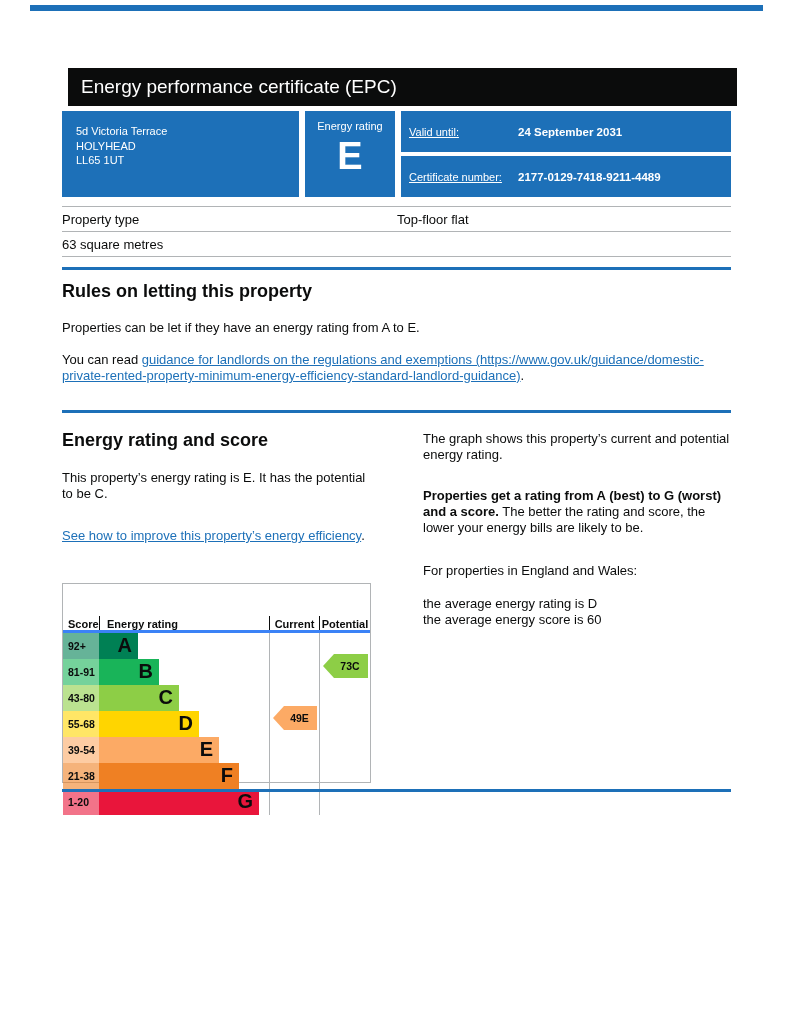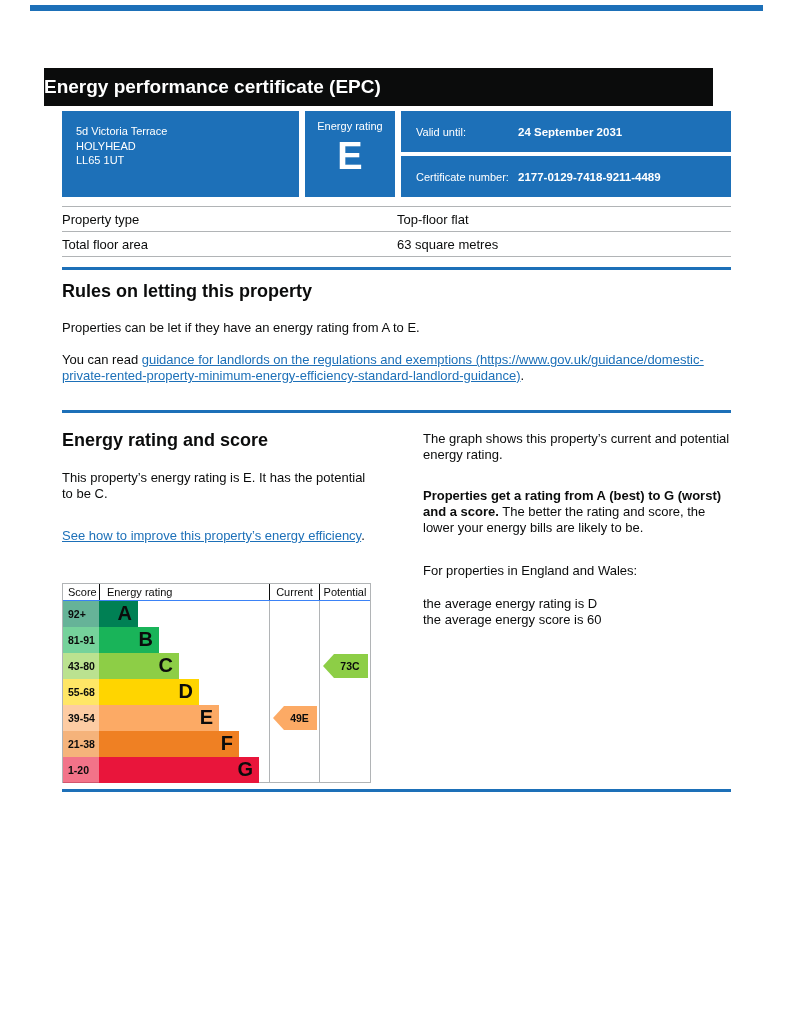--- a/index.html
+++ b/index.html
@@ -2,32 +2,32 @@
 <html><head>
 <meta charset="utf-8">
 <style>
   * { margin:0; padding:0; box-sizing:border-box; }
   html,body { background:#ffffff; }
   body { font-family:"Liberation Sans","DejaVu Sans",sans-serif; color:#0b0c0c; }
   .page { position:relative; width:793px; height:1024px; background:#ffffff; overflow:hidden; }
 
   .top-banner { position:absolute; left:30px; top:5px; width:733px; height:6px; background:#1d70b8; }
 
-  .masthead { position:absolute; left:44px; top:68px; width:669px; height:38px; background:#0b0c0c; color:#ffffff; font-size:19px; font-weight:bold; line-height:38px; }
+  .masthead { position:absolute; left:68px; top:68px; width:669px; height:38px; background:#0b0c0c; color:#ffffff; font-size:19px; font-weight:normal; line-height:38px; padding-left:13px; }
 
   
   .summary-row { position:absolute; left:62px; top:111px; width:669px; height:86px; display:flex; gap:6px; }
   .blue-box { background:#1d70b8; color:#ffffff; }
   .address-box { width:237px; padding:13px 14px; font-size:11px; line-height:14.5px; }
   .rating-box { width:90px; display:flex; flex-direction:column; align-items:center; padding-top:9px; }
   .rating-box .rating-label { font-size:11px; }
   .rating-box .rating-letter { font-size:38px; font-weight:bold; line-height:44px; margin-top:2px; }
   .validity-col { width:330px; display:flex; flex-direction:column; gap:4px; background:transparent; }
   .validity-row { flex:1; background:#1d70b8; color:#ffffff; display:flex; align-items:center; }
-  .validity-row .v-label { width:117px; padding-left:15px; font-size:11px; }
+  .validity-row .v-label { width:117px; padding-left:8px; font-size:11px;text-decoration:underline; }
   .validity-row .v-value { font-size:11.5px; font-weight:bold; }
 
   
   .property-table { position:absolute; left:62px; top:206px; width:669px; font-size:13px; }
   .pt-row { display:flex; border-top:1px solid #b1b4b6; padding:5px 0 4px 0; }
   .pt-row:last-child { border-bottom:1px solid #b1b4b6; }
   .pt-key { width:335px; }
   .pt-value { flex:1; }
 
   .blue-hr { position:absolute; left:62px; width:669px; height:3px; background:#1d70b8; }
@@ -46,21 +46,21 @@
   .rating-left-link { position:absolute; left:62px; top:528px; width:305px; }
 
   .rating-right-col { position:absolute; left:423px; top:431px; width:312px; }
   .rating-right-col .p-bold { margin-top:25px; }
   .rating-right-col .p-bold b { font-weight:bold; }
   .rating-right-col .p-for { margin-top:27px; }
   .rating-right-col .p-avg { margin-top:17px; }
 
   
   .epc-chart { position:absolute; left:62px; top:583px; width:309px; height:200px; border:1px solid #b1b4b6; background:#ffffff; }
-  .chart-header { display:flex; height:17px; border-bottom:1px solid #3b82f6; font-size:11px; font-weight:normal; line-height:16px; }
+  .chart-header { display:flex; height:17px; border-bottom:3px solid #3b82f6; font-size:11px; font-weight:bold; line-height:16px;margin-top:32px; }
   .ch-score { width:36px; padding-left:5px; }
   .ch-rating { width:170px; padding-left:7px; border-left:1px solid #0b0c0c; }
   .ch-current { width:50px; text-align:center; border-left:1px solid #0b0c0c; }
   .ch-potential { flex:1; text-align:center; border-left:1px solid #0b0c0c; }
   .band-row { display:flex; height:26px; }
   .score-cell { width:36px; font-size:10.5px; font-weight:bold; line-height:26px; padding-left:5px; }
   .band-bar-area { width:170px; }
   .band-bar { height:26px; font-size:20px; font-weight:bold; line-height:25px; text-align:right; padding-right:6px; color:#0b0c0c; }
   .cell-current { width:50px; border-left:1px solid #b1b4b6; }
   .cell-potential { flex:1; border-left:1px solid #b1b4b6; }
@@ -98,21 +98,20 @@
       </div>
     </div>
   </div>
 
   <div class="property-table">
     <div class="pt-row">
       <div class="pt-key">Property type</div>
       <div class="pt-value">Top-floor flat</div>
     </div>
     <div class="pt-row">
-      <div class="pt-key">Total floor area</div>
       <div class="pt-value">63 square metres</div>
     </div>
   </div>
 
   <div class="blue-hr hr-1"></div>
 
   <div class="h2 rules-heading">Rules on letting this property</div>
   <p class="body-text rules-p2"><span>You can read </span><a href="#">guidance for landlords on the regulations and exemptions (https://www.gov.uk/guidance/domestic-private-rented-property-minimum-energy-efficiency-standard-landlord-guidance)</a><span>.</span></p>
   <p class="body-text rules-p1">Properties can be let if they have an energy rating from A to E.</p>
 

